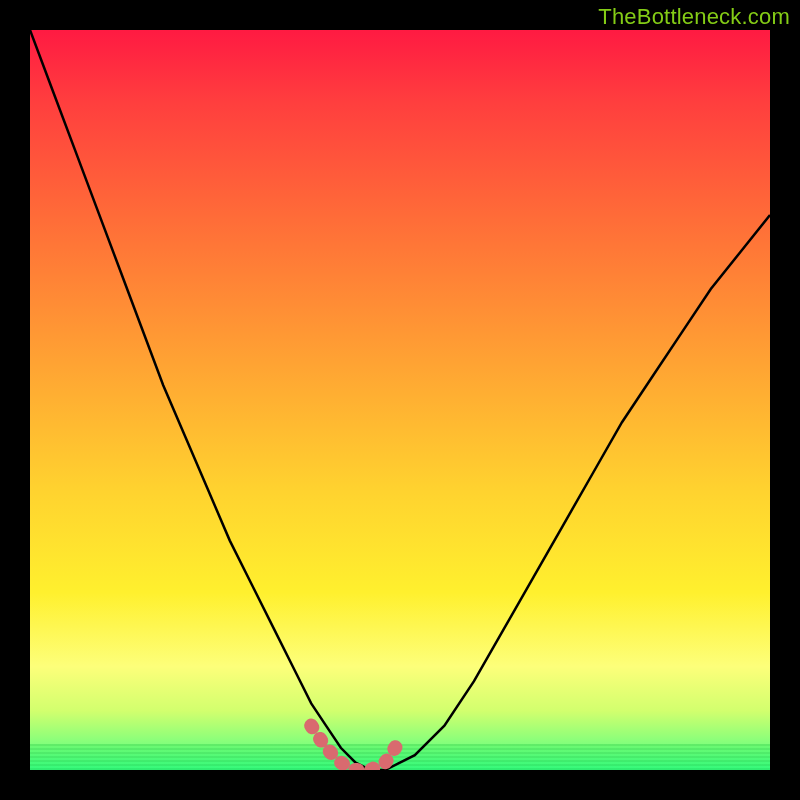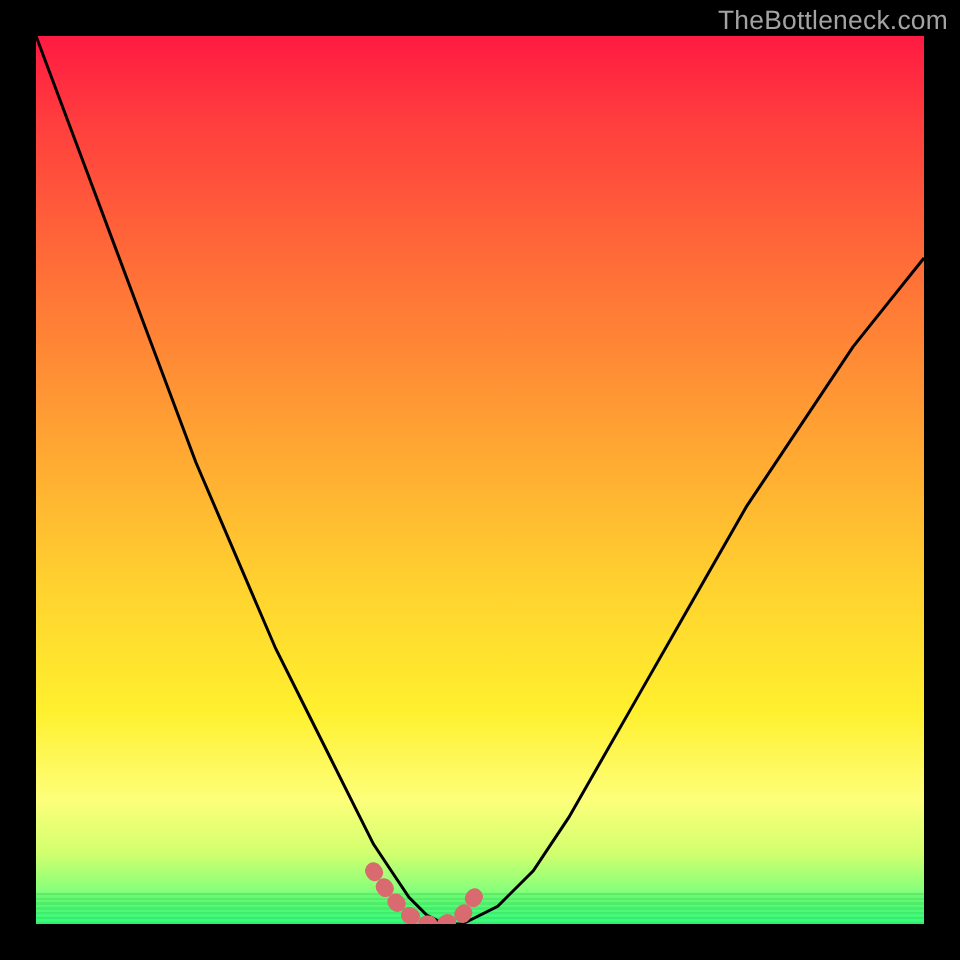--- a/index.html
+++ b/index.html
@@ -9,21 +9,21 @@
     width: 800px;
     height: 800px;
     background: #000;
   }
   .watermark {
     position: absolute;
     top: 4px;
     right: 10px;
     font-family: Arial, Helvetica, sans-serif;
     font-size: 22px;
-    color: #a3a3a3;
+    color: #84cc16;
     z-index: 10;
     letter-spacing: 0.2px;
   }
   .plot {
     position: absolute;
     left: 30px;
     top: 30px;
     width: 740px;
     height: 740px;
     overflow: hidden;

